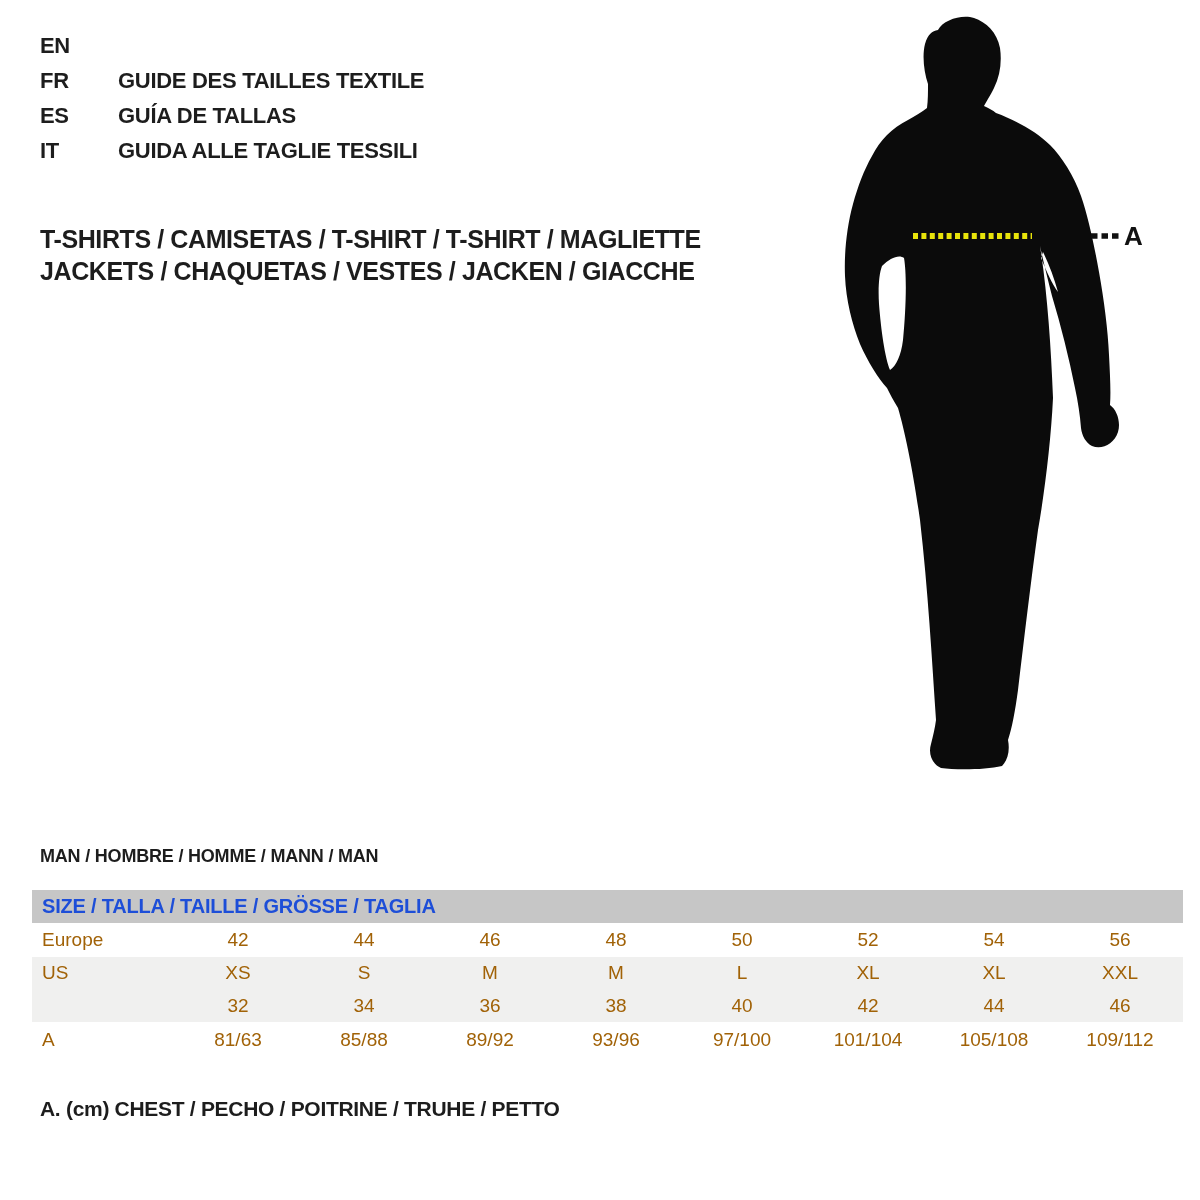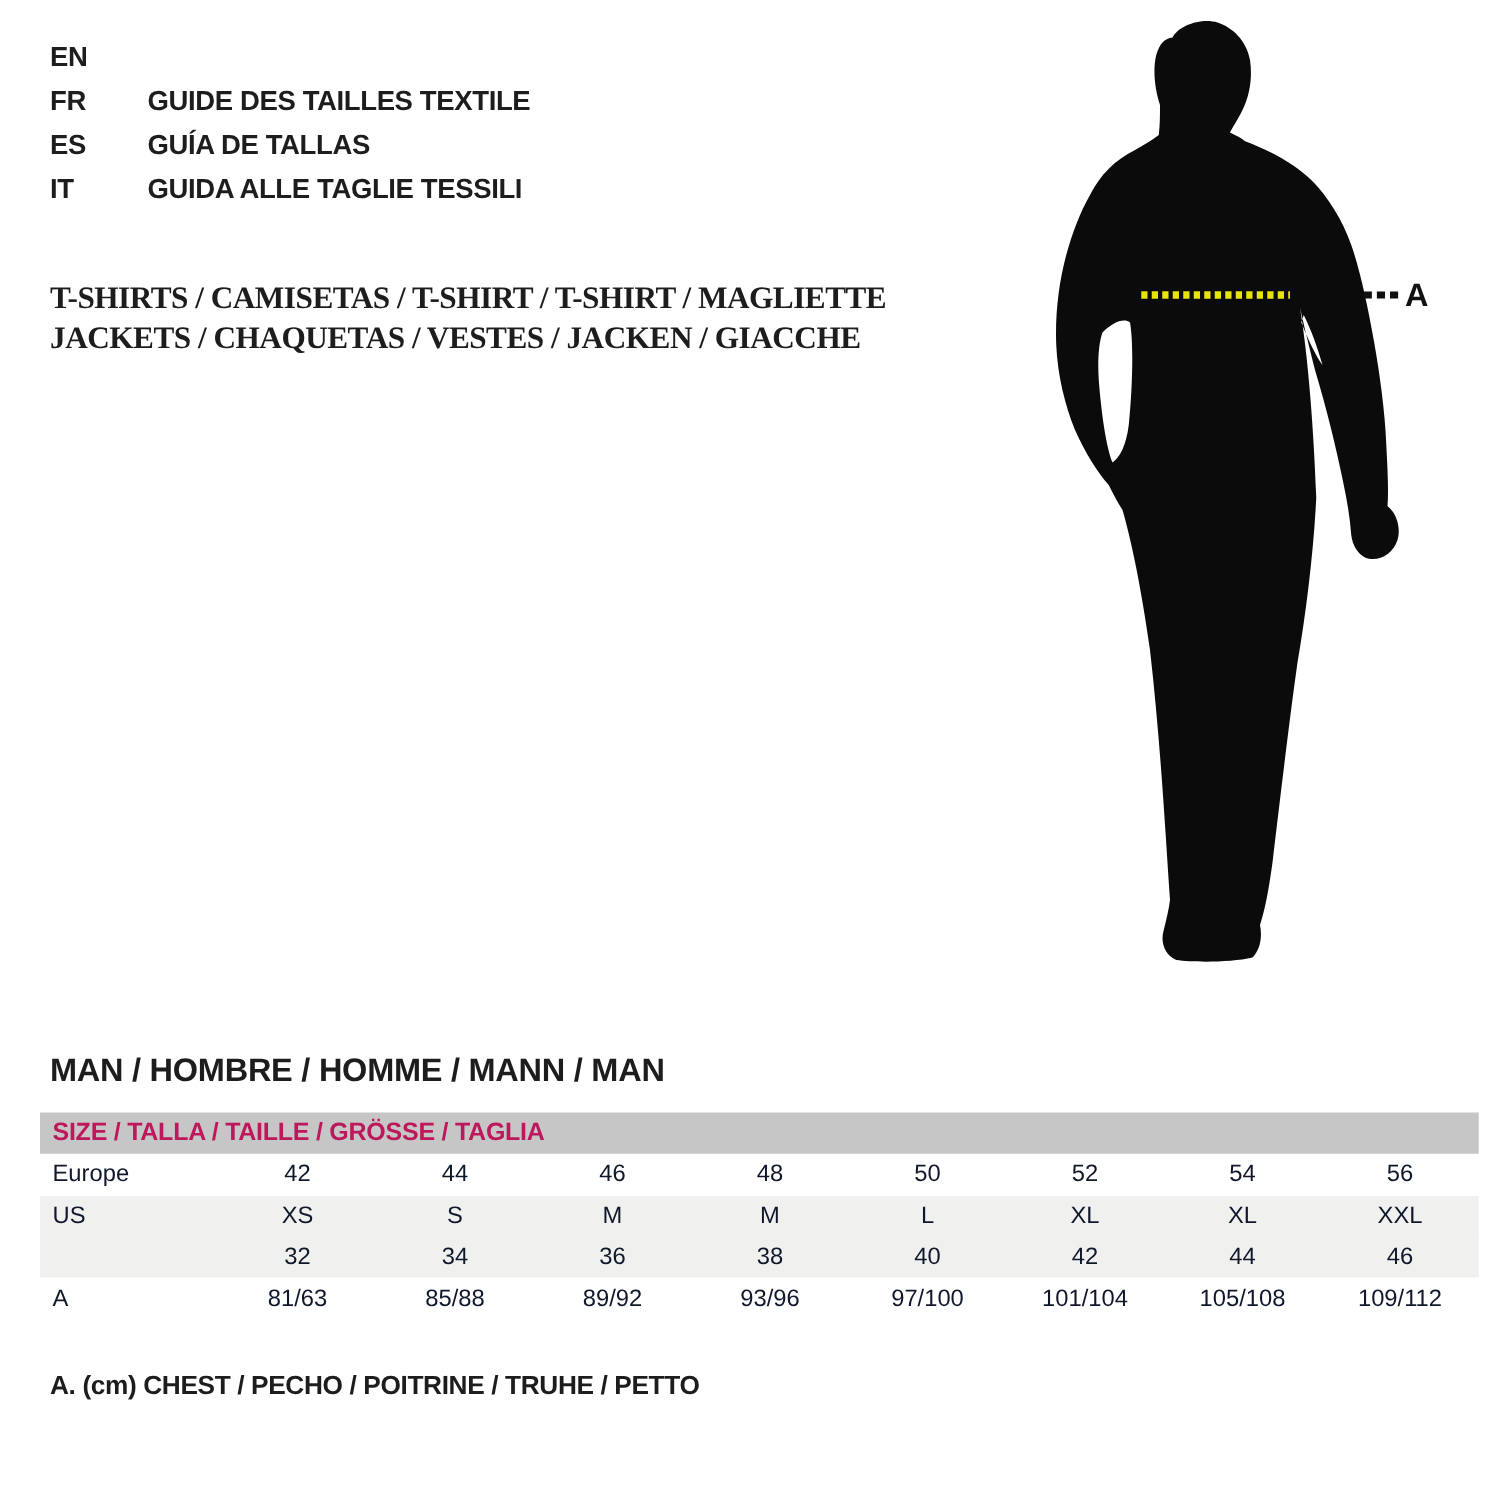--- a/index.html
+++ b/index.html
@@ -15,55 +15,55 @@
   
   .lang-list { position: absolute; left: 40px; top: 28px; }
   .lang-row { display: flex; height: 35px; line-height: 35px; }
   .lang-code, .lang-label {
     font-size: 22px; font-weight: 700; letter-spacing: -0.3px;
     white-space: nowrap;
   }
   .lang-code { width: 78px; }
 
   
-  .categories { position: absolute; left: 40px; top: 223px; font-family: Liberation Serif, serif; }
+  .categories { position: absolute; left: 40px; top: 223px; }
   .category-line {
     font-size: 25px; font-weight: 700; letter-spacing: -0.4px;
     line-height: 32px; white-space: nowrap;
   }
 
   
   .figure-wrap { position: absolute; left: 820px; top: 0; width: 380px; height: 800px; }
   .figure-wrap svg { display: block; width: 100%; height: 100%; }
   .callout-a { font-family: "Liberation Sans", sans-serif; font-size: 26px; font-weight: 700; }
 
   
   .section-title {
     position: absolute; left: 40px; top: 844px;
-    font-size: 26px; font-weight: 700; letter-spacing: -0.2px; line-height: 24px;
+    font-size: 18px; font-weight: 700; letter-spacing: -0.2px; line-height: 24px;
     white-space: nowrap;
   }
 
   
   .size-table { position: absolute; left: 32px; top: 890px; width: 1151px; }
   .table-header {
     height: 33px; line-height: 33px;
     background: #c6c6c6;
     padding-left: 10px;
     font-size: 20px; font-weight: 700; letter-spacing: -0.2px;
-    color: #be185d;
+    color: #1d4ed8;
     white-space: nowrap;
   }
   .t-row {
     display: grid;
     grid-template-columns: 143px repeat(8, 1fr);
   }
   .t-row.shaded { background: #f0f0ef; }
   .t-row .cell {
-    font-size: 19px; font-weight: 400; color: #0f172a;
+    font-size: 19px; font-weight: 400; color: #a16207;
     text-align: center; white-space: nowrap;
   }
   .t-row .cell.label { text-align: left; padding-left: 10px; }
   .t-row.r0 .cell { height: 34px; line-height: 34px; }
   .t-row.r1 .cell { height: 32px; line-height: 32px; }
   .t-row.r2 .cell { height: 33px; line-height: 33px; }
   .t-row.r3 .cell { height: 36px; line-height: 36px; }
 
   
   .footnote {

